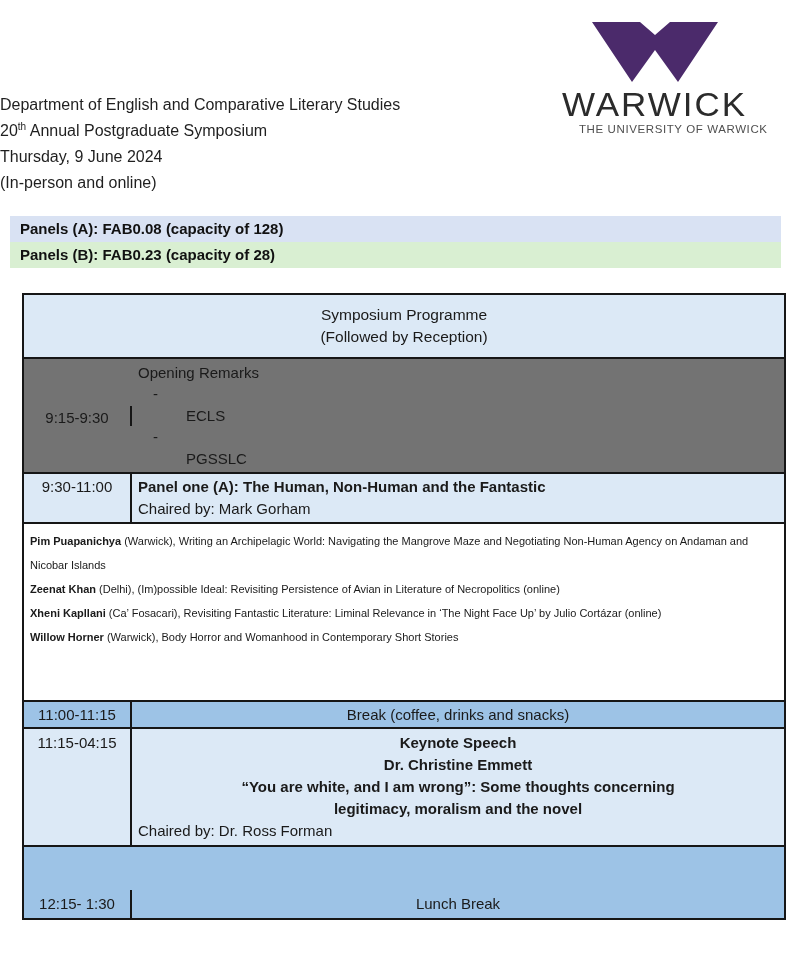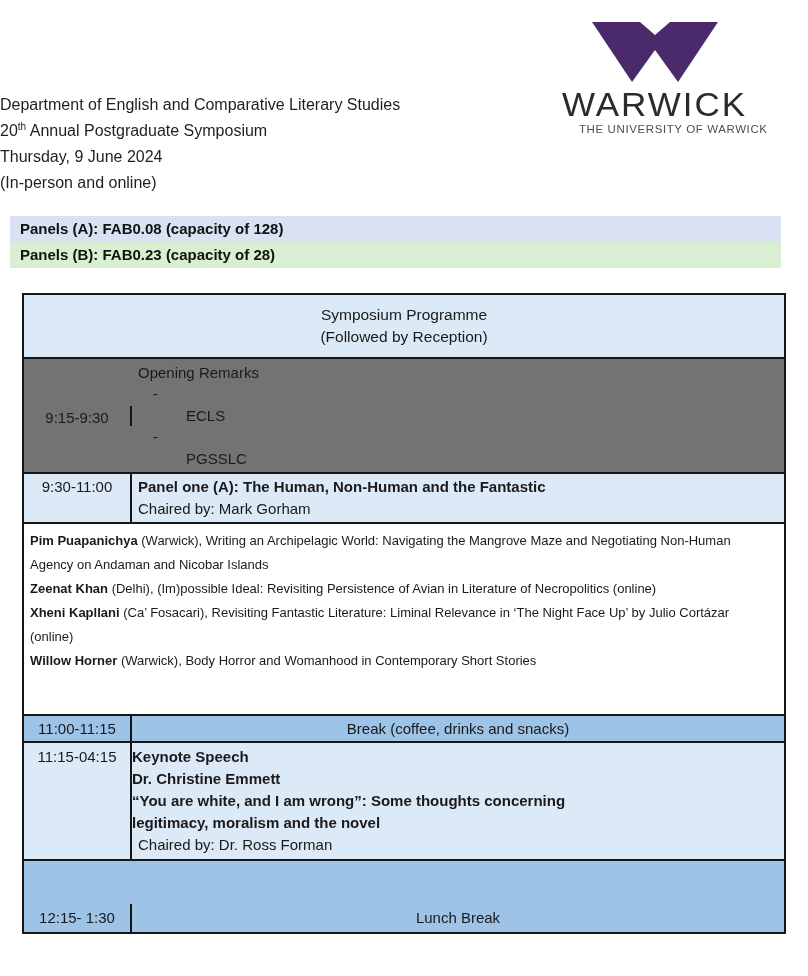--- a/index.html
+++ b/index.html
@@ -61,26 +61,26 @@
   .row-opening .t-content{padding:3px 0 3px 6px;line-height:21px;}
   .bullet-line{display:flex;}
   .bullet-dash{width:20px;text-align:right;flex:0 0 20px;}
   .bullet-text{margin-left:28px;margin-top:22px;}
 
   .row-panel .t-time{padding-top:2px;line-height:22px;}
   .row-panel .t-content{padding:2px 0 2px 6px;line-height:22px;}
   .panel-title{font-weight:bold;}
 
   .row-presenters{display:block;background:#fff;}
-  .presenters{padding:5px 12px 19px 6px;line-height:24px;min-height:166px;font-size:13px;border-radius:22px;}
+  .presenters{padding:5px 12px 5px 6px;line-height:24px;min-height:166px;font-size:11px;border-radius:22px;}
   .presenter-name{font-weight:bold;}
 
   .row-keynote .t-time{padding-top:3px;line-height:22px;}
   .row-keynote .t-content{padding:3px 0;line-height:22px;}
-  .keynote-line{font-weight:bold;}
+  .keynote-line{text-align:center;font-weight:bold;}
   .chair-line{text-align:left;padding-left:6px;}
   .row-panel .chair-line{padding-left:0;}
 </style>
 </head>
 <body>
 
 <div class="page">
 
   <div class="logo-block">
     <svg class="logo-w" width="126" height="60" viewBox="0 0 126 60" aria-hidden="true">

